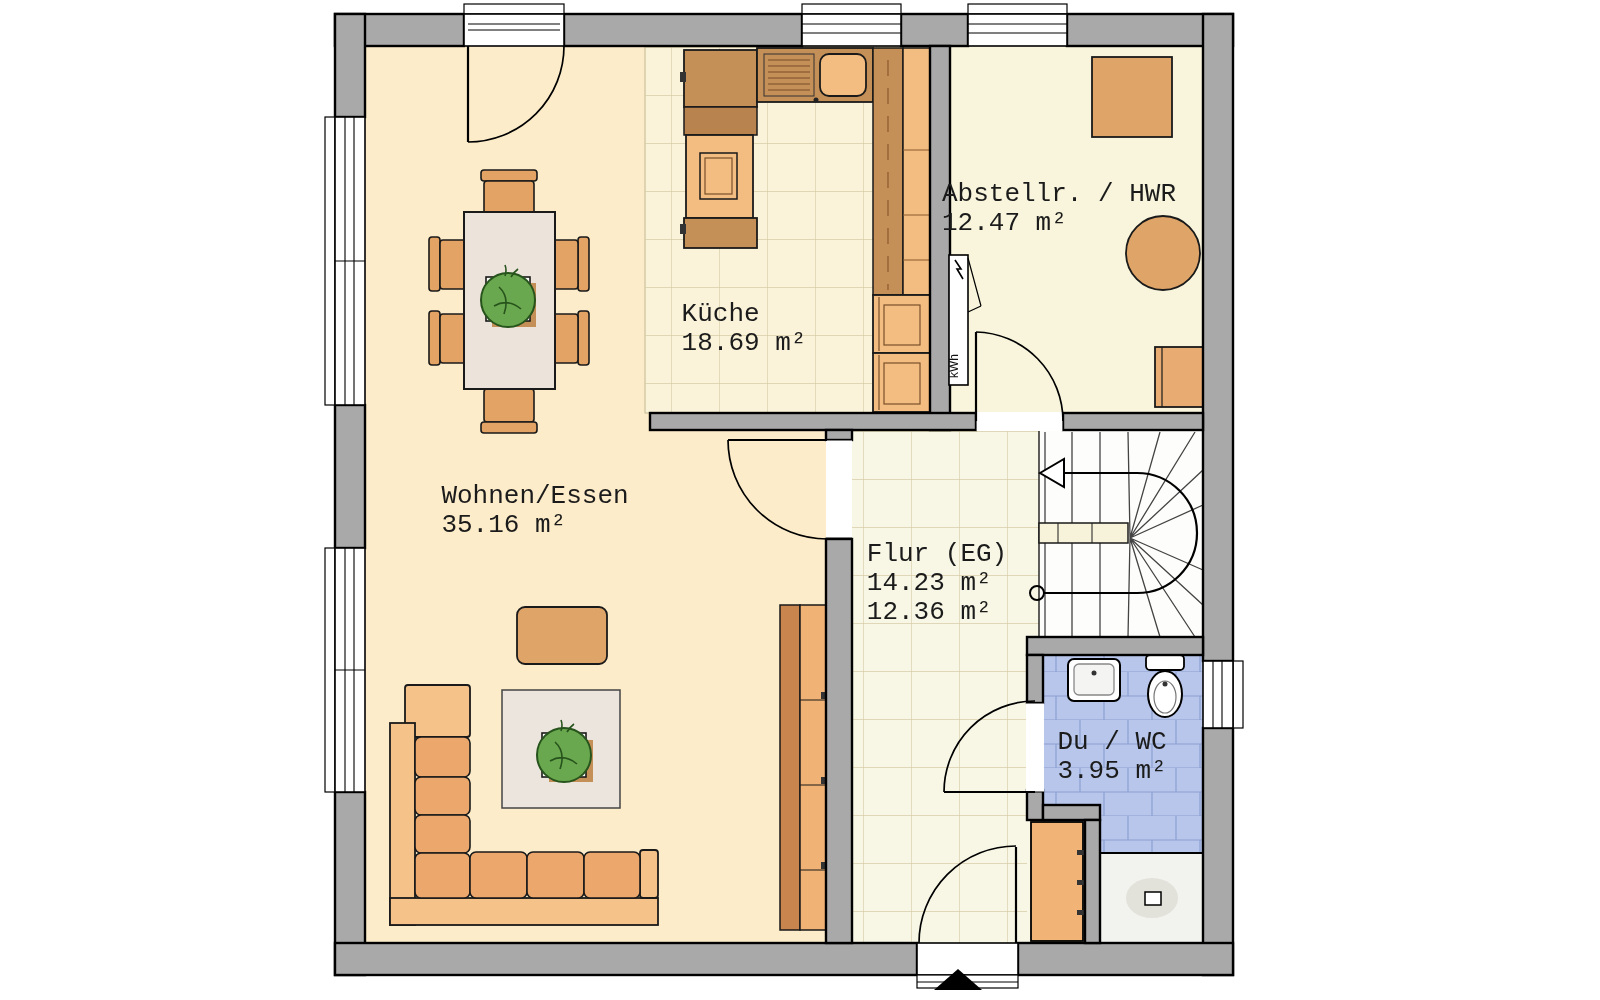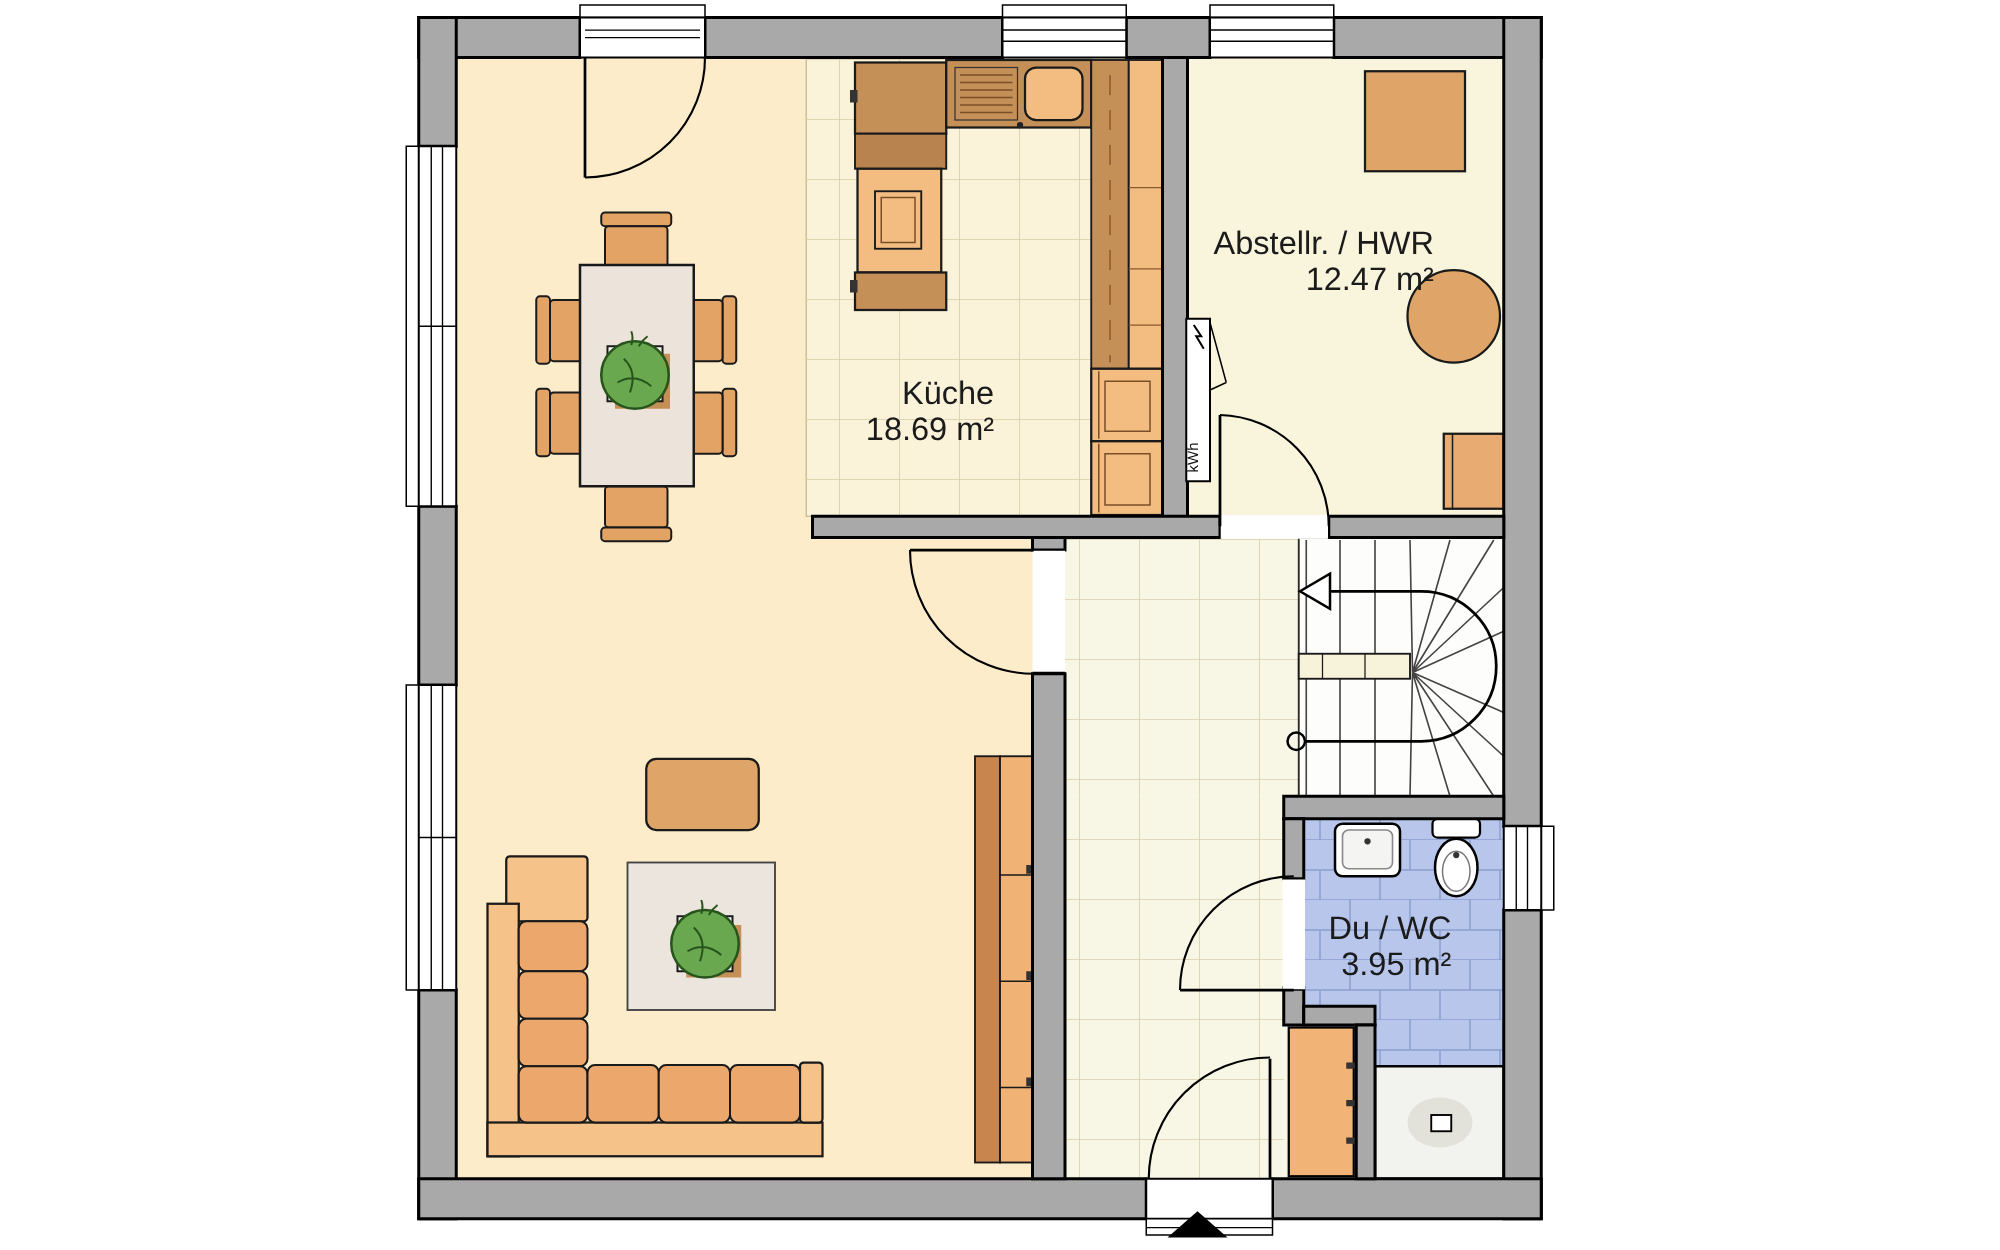--- a/index.html
+++ b/index.html
@@ -1,21 +1,21 @@
 <!DOCTYPE html>
 <html><head>
 <meta charset="utf-8">
 <style>
   html,body{margin:0;padding:0;background:#ffffff;}
   #stage{position:relative;width:1600px;height:1000px;background:#ffffff;overflow:hidden;
          font-family:"Liberation Sans", sans-serif;}
   #plan-svg{position:absolute;left:0;top:0;}
-  .room-label{position:absolute;transform:translate(-50%,-50%);text-align:right;
+  .room-label{position:absolute;transform:translate(-50%,-50%);text-align:left;
               color:#1b1b1b;font-size:26px;line-height:29px;white-space:nowrap;
-              font-family:Liberation Sans, sans-serif;}
+              font-family:Liberation Mono, monospace;}
 </style>
 </head>
 <body>
 
 <div id="stage">
 <svg id="plan-svg" width="1600" height="1000" viewBox="0 0 1600 1000">
   <defs>
     <pattern id="cremeTile" width="48" height="48" patternUnits="userSpaceOnUse">
       <path d="M48 0 V48 M0 48 H48" fill="none" stroke="#d7cda8" stroke-width="1.3"></path>
     </pattern>
@@ -285,25 +285,34 @@
   </g>
 
   <g>
     <rect x="949" y="255" width="19" height="130" fill="#fff" stroke="#000" stroke-width="1.6"></rect>
     <path d="M955 260 L961 269 L957 269 L963 279" fill="none" stroke="#000" stroke-width="1.6"></path>
     <path d="M968 258 L981 306 M981 306 L968 312" fill="none" stroke="#000" stroke-width="1.2"></path>
     <text x="958" y="378" transform="rotate(-90 958 378)" font-size="12" fill="#111" font-family="Liberation Sans, sans-serif">kWh</text>
   </g>
 </svg>
 
+<div class="room-label" style="left:535px;top:511px">
+  <div>Wohnen/Essen</div>
+  <div>35.16 m²</div>
+</div>
 <div class="room-label" style="left:744px;top:329px">
   <div>Küche</div>
   <div>18.69 m²</div>
 </div>
 <div class="room-label" style="left:1059px;top:209px">
   <div>Abstellr. / HWR</div>
   <div>12.47 m²</div>
 </div>
+<div class="room-label" style="left:937px;top:583px">
+  <div>Flur (EG)</div>
+  <div>14.23 m²</div>
+  <div>12.36 m²</div>
+</div>
 <div class="room-label" style="left:1112px;top:757px">
   <div>Du / WC</div>
   <div>3.95 m²</div>
 </div>
 </div>
 
 </body></html>

